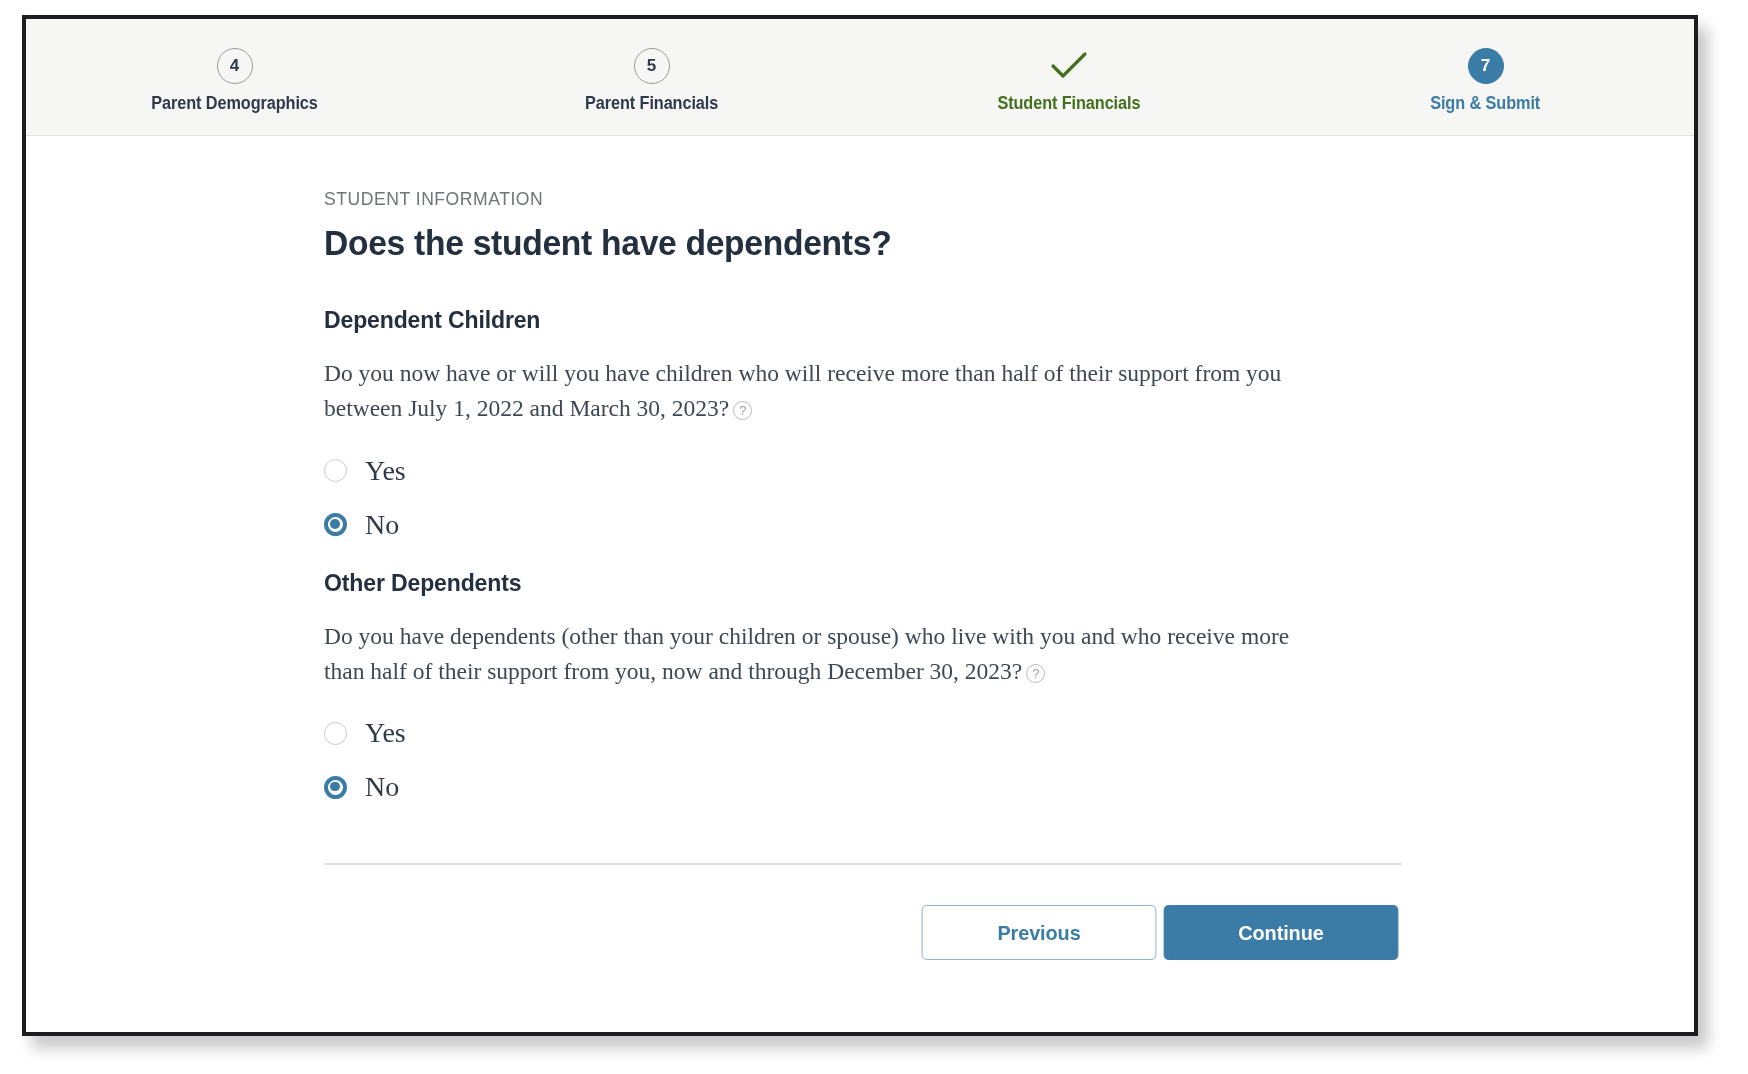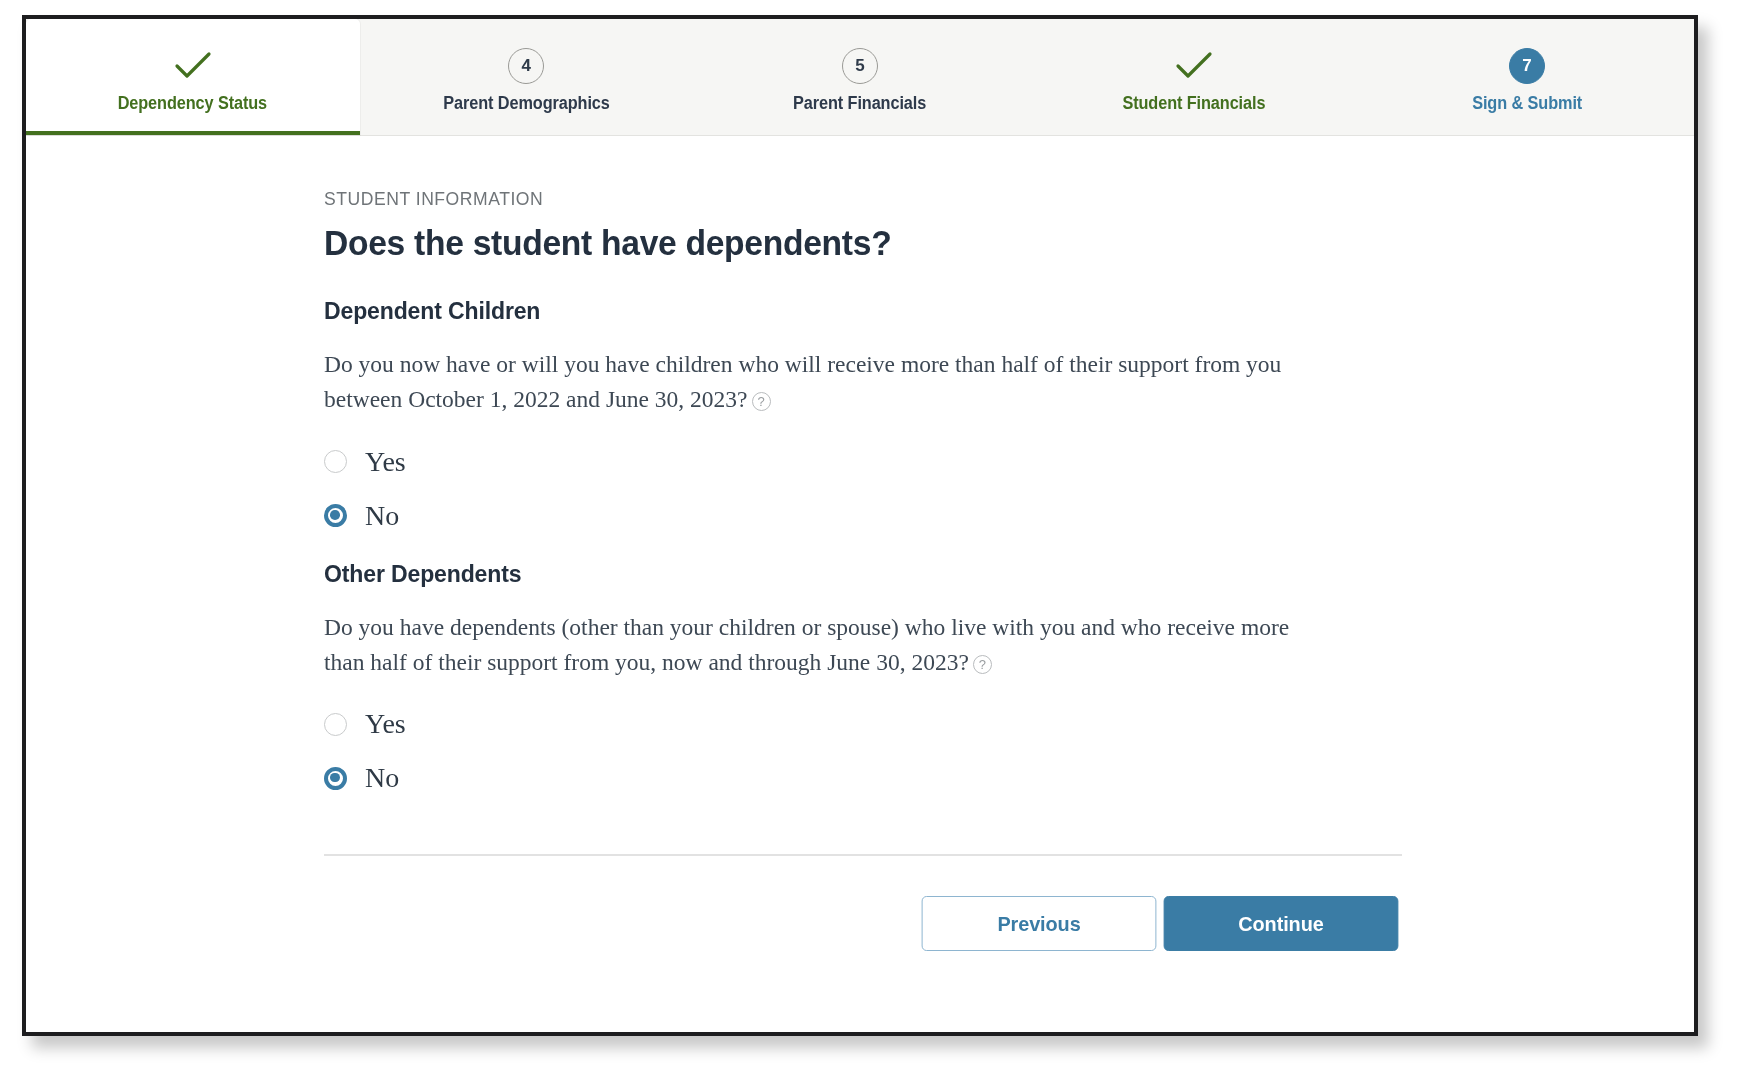--- a/index.html
+++ b/index.html
@@ -134,21 +134,21 @@
     font-size: 35px;
     font-weight: 700;
     color: #24303f;
     margin: 0 0 0 0;
     letter-spacing: -0.3px;
     transform: scaleX(0.96);
     transform-origin: left center;
     line-height: 1.12;
   }
 
-  .qblock { margin-top: 35px; }
+  .qblock { margin-top: 44px; }
   .qblock.second { margin-top: 28px; }
 
   h2.q-heading {
     font-size: 24px;
     font-weight: 700;
     color: #24303f;
     margin: 0 0 22px 0;
     letter-spacing: -0.15px;
     transform: scaleX(0.96);
     transform-origin: left center;
@@ -258,31 +258,20 @@
 </style>
 </head>
 <body>
 
 <div id="app-frame">
 
   <nav id="stepper">
 
 
 
-    <div class="step done active">
-      <div class="step-marker">
-        <span class="check-icon">
-          <svg width="40" height="30" viewBox="0 0 40 30">
-              <path d="M4 15 L14 25 L36 3" fill="none" stroke="#43701f" stroke-width="3.2" stroke-linecap="round" stroke-linejoin="round"></path>
-            </svg>
-        </span>
-      </div>
-      <div class="step-label">Dependency Status</div>
-      <div class="step-underline"></div>
-    </div>
 
     <div class="step todo">
       <div class="step-marker">
         <span class="num-circle">4</span>
       </div>
       <div class="step-label">Parent Demographics</div>
     </div>
 
     <div class="step todo">
       <div class="step-marker">
@@ -313,36 +302,36 @@
 
   <main id="content">
     <div class="inner">
 
       <div class="eyebrow">STUDENT INFORMATION</div>
       <h1 class="page-title">Does the student have dependents?</h1>
 
       <section class="qblock">
         <h2 class="q-heading">Dependent Children</h2>
         <p class="q-text">
-          <span>Do you now have or will you have children who will receive more than half of their support from you between October 1, 2022 and June 30, 2023?</span><span class="help-icon">?</span>
+          <span>Do you now have or will you have children who will receive more than half of their support from you between July 1, 2022 and March 30, 2023?</span><span class="help-icon">?</span>
         </p>
         <div class="radio-row">
           <span class="radio-mark"></span>
           <span class="radio-label">Yes</span>
         </div>
         <div class="radio-row">
           <span class="radio-mark checked"></span>
           <span class="radio-label">No</span>
         </div>
       </section>
 
       <section class="qblock second">
         <h2 class="q-heading">Other Dependents</h2>
         <p class="q-text">
-          <span>Do you have dependents (other than your children or spouse) who live with you and who receive more than half of their support from you, now and through June 30, 2023?</span><span class="help-icon">?</span>
+          <span>Do you have dependents (other than your children or spouse) who live with you and who receive more than half of their support from you, now and through December 30, 2023?</span><span class="help-icon">?</span>
         </p>
         <div class="radio-row">
           <span class="radio-mark"></span>
           <span class="radio-label">Yes</span>
         </div>
         <div class="radio-row">
           <span class="radio-mark checked"></span>
           <span class="radio-label">No</span>
         </div>
       </section>

